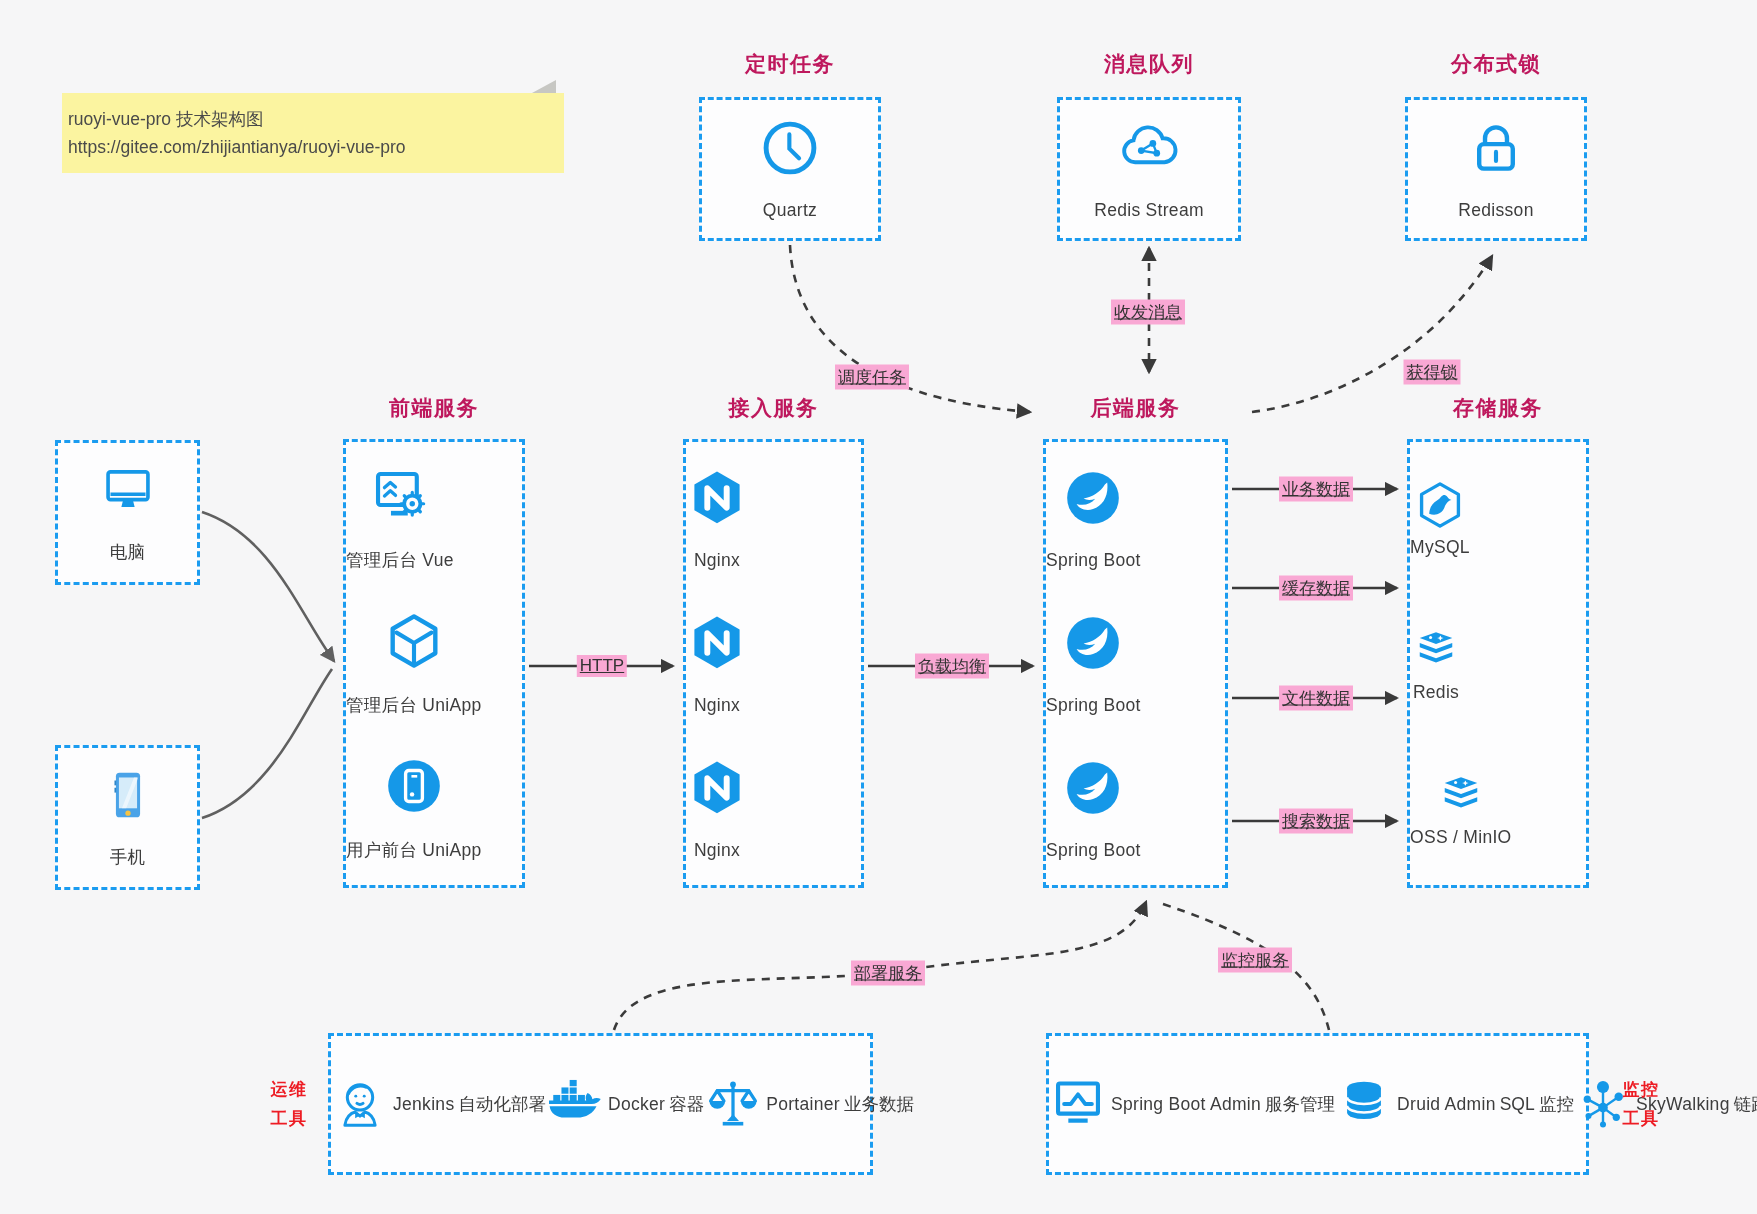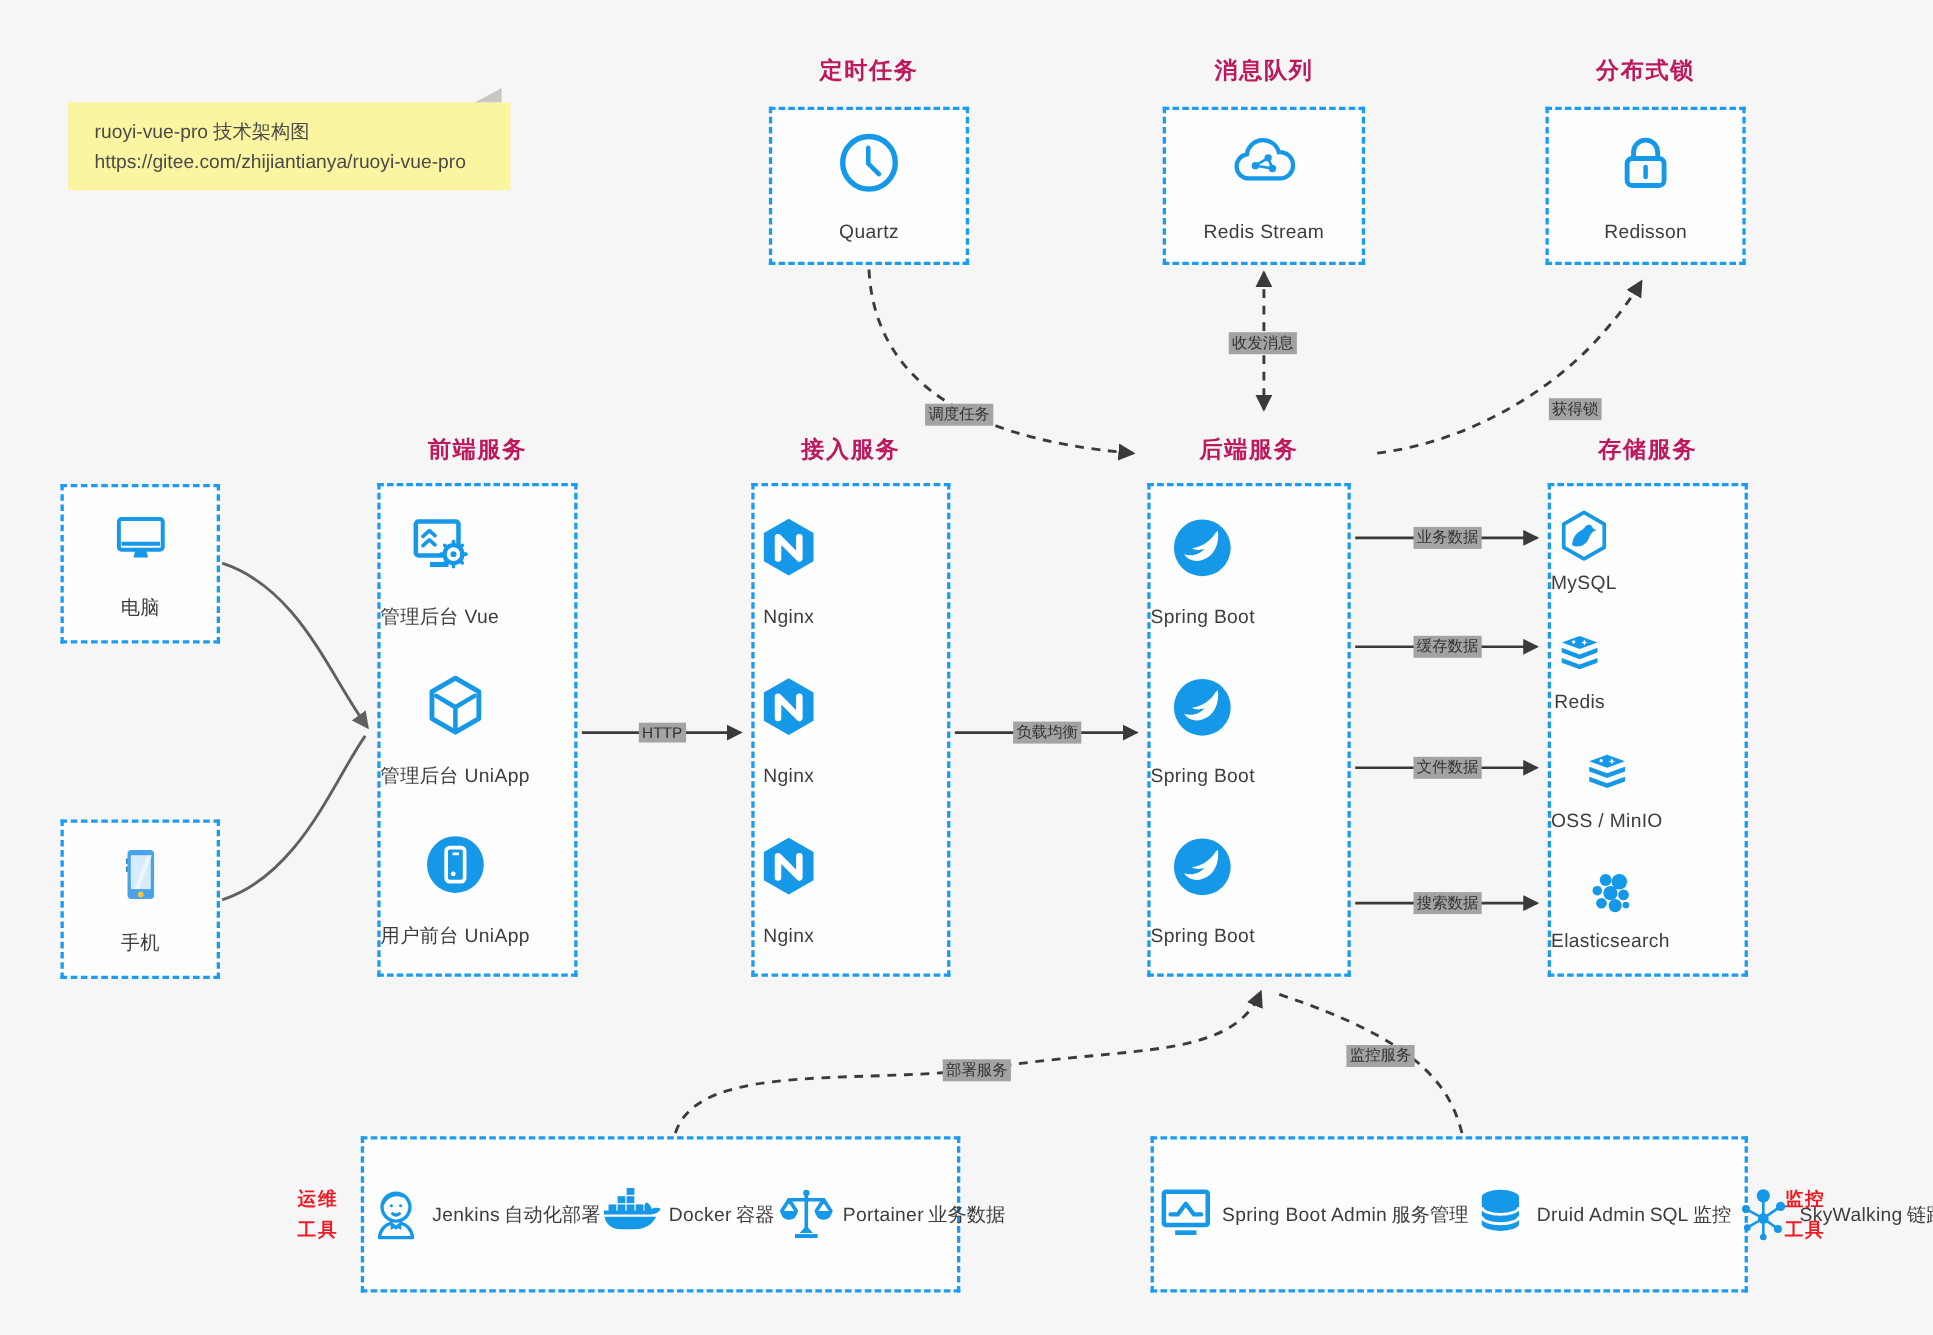--- a/index.html
+++ b/index.html
@@ -18,25 +18,25 @@
   .h-item { display:flex; align-items:center; gap:4px; }
   .ico { width:62px; height:62px; display:block; }
   .ico.sm { width:52px; height:52px; }
   .ico.md { width:58px; height:58px; }
   .lbl { font-size:17.5px; color:#3d3d3d; letter-spacing:.3px; white-space:nowrap; }
   .sub { font-size:17.5px; color:#3d3d3d; white-space:nowrap; }
 
   .grp-title { position:absolute; text-align:center; font-size:21px; font-weight:bold; color:#be185d; letter-spacing:1.5px; }
   .side-title { position:absolute; font-size:17px; font-weight:bold; color:#ed1c24; text-align:center; line-height:29px; letter-spacing:1.5px; }
 
-  .edge-lbl { position:absolute; transform:translate(-50%,-50%); font-size:14px; color:#333;
-              background:#a3a3a3; padding:1px 3px; white-space:nowrap; }
-
-  .note { position:absolute; left:62px; top:93px; width:402px; height:80px; background:#fbf4a0;
-          padding:12px 24px; font-size:17.5px; color:#4a4a4a; line-height:28px; }
+  .edge-lbl { position:absolute; transform:translate(-50%,-50%); font-size:17px; color:#333;
+              background:#f9a8d4; padding:1px 3px; white-space:nowrap;text-decoration:underline; }
+
+  .note { position:absolute; left:62px; top:93px; width:502px; height:80px; background:#fbf4a0;
+          padding:12px 6px; font-size:17.5px; color:#4a4a4a; line-height:28px; }
   .note .fold { position:absolute; top:-13px; right:8px; width:0; height:0;
                 border-left:24px solid transparent; border-bottom:13px solid #c7c7c3; }
 </style>
 </head>
 <body>
 
 <div class="canvas">
 
   <svg class="edges" viewBox="0 0 1757 1214">
     <defs>
@@ -252,35 +252,20 @@
         <g fill="#1598e8">
           <path d="M24 7.5 L39 13 L24 18.5 L9 13 Z"></path>
           <path d="M9 17.5 L24 23 L39 17.5 L39 21.5 L24 27 L9 21.5 Z"></path>
           <path d="M9 26 L24 31.5 L39 26 L39 30 L24 35.5 L9 30 Z"></path>
         </g>
         <circle cx="19" cy="12.5" r="1.4" fill="#ffffff"></circle>
         <path d="M28 10.5 l1 2 2 0.4 -2 0.6 -1 2 -1 -2 -2 -0.6 2 -0.4 z" fill="#ffffff"></path>
       </svg>
       <div class="lbl">OSS / MinIO</div>
     </div>
-    <div class="item" style="gap:6px">
-      <svg class="ico sm" viewBox="0 0 48 48">
-        <g fill="#1598e8">
-          <circle cx="20" cy="12" r="5"></circle>
-            <circle cx="31.5" cy="13.5" r="6.5"></circle>
-          <circle cx="13" cy="21" r="4"></circle>
-            <circle cx="24" cy="23" r="6"></circle>
-            <circle cx="35" cy="24.5" r="4.5"></circle>
-          <circle cx="16.5" cy="31.5" r="4.5"></circle>
-            <circle cx="28" cy="33.5" r="5.5"></circle>
-            <circle cx="37" cy="33" r="2.8"></circle>
-        </g>
-      </svg>
-      <div class="lbl">Elasticsearch</div>
-    </div>
   </div>
 
   <div class="side-title" style="left:250px;top:1075px;width:78px">
     <div>运维</div>
     <div>工具</div>
   </div>
 
   <div class="box row-box" style="left:328px;top:1033px;width:545px;height:142px">
     <div class="h-item">
       <svg class="ico md" viewBox="0 0 48 48">

